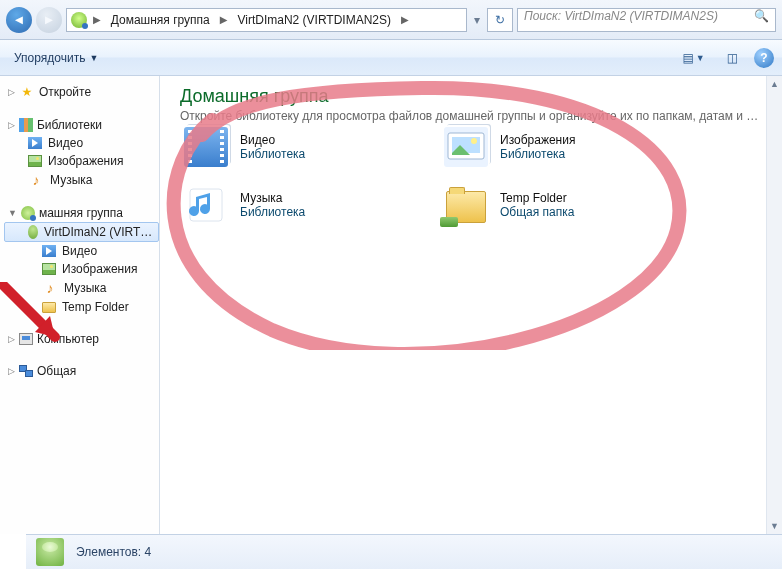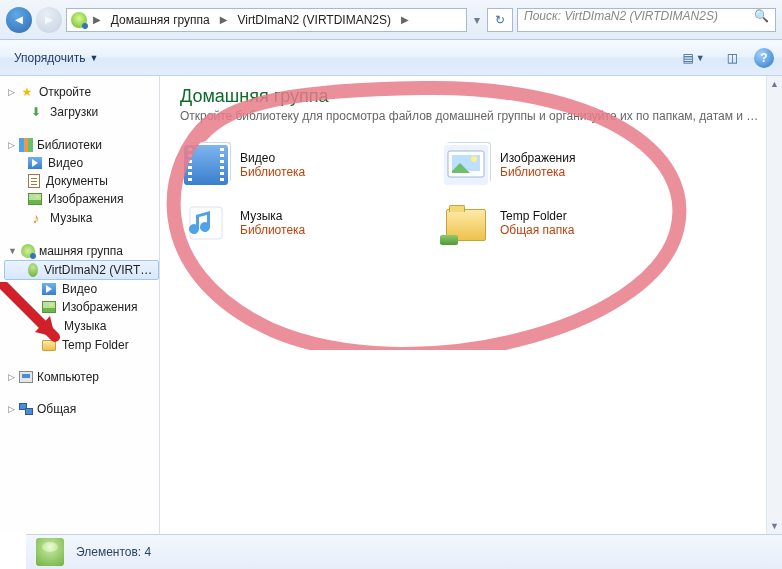--- a/index.html
+++ b/index.html
@@ -55,38 +55,38 @@
   .ico-comp::after{content:'';position:absolute;inset:2px 2px 4px 2px;background:#4a8bda;}
   .ico-net { width:14px; height:12px; position:relative; }
   .ico-net::before{content:'';position:absolute;left:0;top:0;width:6px;height:5px;background:#4a8bda;border:1px solid #2b5a97;}
   .ico-net::after{content:'';position:absolute;right:0;bottom:0;width:6px;height:5px;background:#4a8bda;border:1px solid #2b5a97;}
   .ico-fold { width:14px; height:11px; background:linear-gradient(#fde9a8,#eec24c); border:1px solid #caa13b; border-radius:1px; }
   .hdr-lbl { color:#222; }
 
   
   .content { flex:1; padding: 10px 16px 4px 20px; position:relative; overflow:hidden; }
   .content h1 { font-size: 18px; font-weight: normal; color:#0b6b2a; margin-bottom:2px; }
-  .content .sub { color:#666; margin-bottom:18px; white-space:nowrap; overflow:hidden; text-overflow:ellipsis; }
+  .content .sub { color:#666; white-space:nowrap; overflow:hidden; text-overflow:ellipsis; }
   .items { display:grid; grid-template-columns: 250px 250px; gap: 10px 10px; }
   .item { display:flex; align-items:center; gap:12px; padding:4px; cursor:pointer; border-radius:2px; }
   .thumb { width:44px; height:40px; display:flex; align-items:center; justify-content:center; }
   .thumb.vid { background:linear-gradient(#7db5ef,#3a7ecd); border-radius:3px; position:relative; box-shadow: 2px -2px 0 #fff, 3px -3px 0 #cfd9e6; }
   .thumb.vid::before{content:'';position:absolute;left:4px;top:3px;bottom:3px;width:4px;background:repeating-linear-gradient(#fff 0 3px,transparent 3px 6px);}
   .thumb.vid::after{content:'';position:absolute;right:4px;top:3px;bottom:3px;width:4px;background:repeating-linear-gradient(#fff 0 3px,transparent 3px 6px);}
   .thumb.img { background:#eaf3ff; border-radius:3px; position:relative; box-shadow: 2px -2px 0 #fff, 3px -3px 0 #cfd9e6; }
   .thumb.img svg{width:100%;height:100%;}
   .thumb.mus { position:relative; }
   .thumb.mus svg{width:100%;height:100%;}
   .thumb.fold { position:relative; }
   .thumb.fold .fbody{ width:40px;height:32px;background:linear-gradient(#fde9a8,#eec24c);border:1px solid #caa13b;border-radius:2px;margin-top:4px; position:relative;}
   .thumb.fold .fbody::before{content:'';position:absolute;left:2px;top:-5px;width:14px;height:6px;background:#f5d877;border:1px solid #caa13b;border-bottom:none;border-radius:2px 2px 0 0;}
   .thumb.fold .plug{ position:absolute; left:-4px; bottom:-2px; width:18px; height:10px; background:linear-gradient(#8fc96f,#4f9a35); border-radius:2px; }
   .item .meta { display:flex; flex-direction:column; }
   .item .name { color:#111; }
-  .item .type { color:#c2410c; }
+  .item .type { color:#0c4a6e; }
 
   
   .statusbar { height:35px; background:linear-gradient(#f3f7fd,#e6eef9); border-top:1px solid #c3d2e5; display:flex; align-items:center; padding:0 10px; gap:12px; color:#2b4466;margin-left:26px; }
   .statusbar .avatar { width:28px;height:28px; border-radius:3px; background:radial-gradient(circle at 50% 35%, #c8e9a4, #6fb241); position:relative; }
   .statusbar .avatar::after{content:'';position:absolute;left:6px;top:4px;width:16px;height:10px;border-radius:50%;background:radial-gradient(circle,#eafad6,#bde595);}
 
   
   .annot { position:absolute; pointer-events:none; }
   .circle { left:152px; top:80px; width:540px; height:270px; }
   .circle svg { width:100%; height:100%; }
@@ -137,39 +137,31 @@
 
 <div class="split">
   <div class="sidebar">
 
     <div class="group">
       <div class="hdr">
         <span class="exp">▷</span>
         <span class="ico ico-fav"></span>
         <span class="hdr-lbl">Откройте</span>
       </div>
-      <div class="node">
-          <span class="ico ico-down"></span>
-          <span>Загрузки</span>
-        </div>
     </div>
 
     <div class="group">
       <div class="hdr">
         <span class="exp">▷</span>
         <span class="ico ico-lib"></span>
         <span class="hdr-lbl">Библиотеки</span>
       </div>
       <div class="node">
           <span class="ico ico-vid"></span>
           <span>Видео</span>
-        </div>
-      <div class="node">
-          <span class="ico ico-doc"></span>
-          <span>Документы</span>
         </div>
       <div class="node">
           <span class="ico ico-img"></span>
           <span>Изображения</span>
         </div>
       <div class="node">
           <span class="ico ico-mus"></span>
           <span>Музыка</span>
         </div>
     </div>

